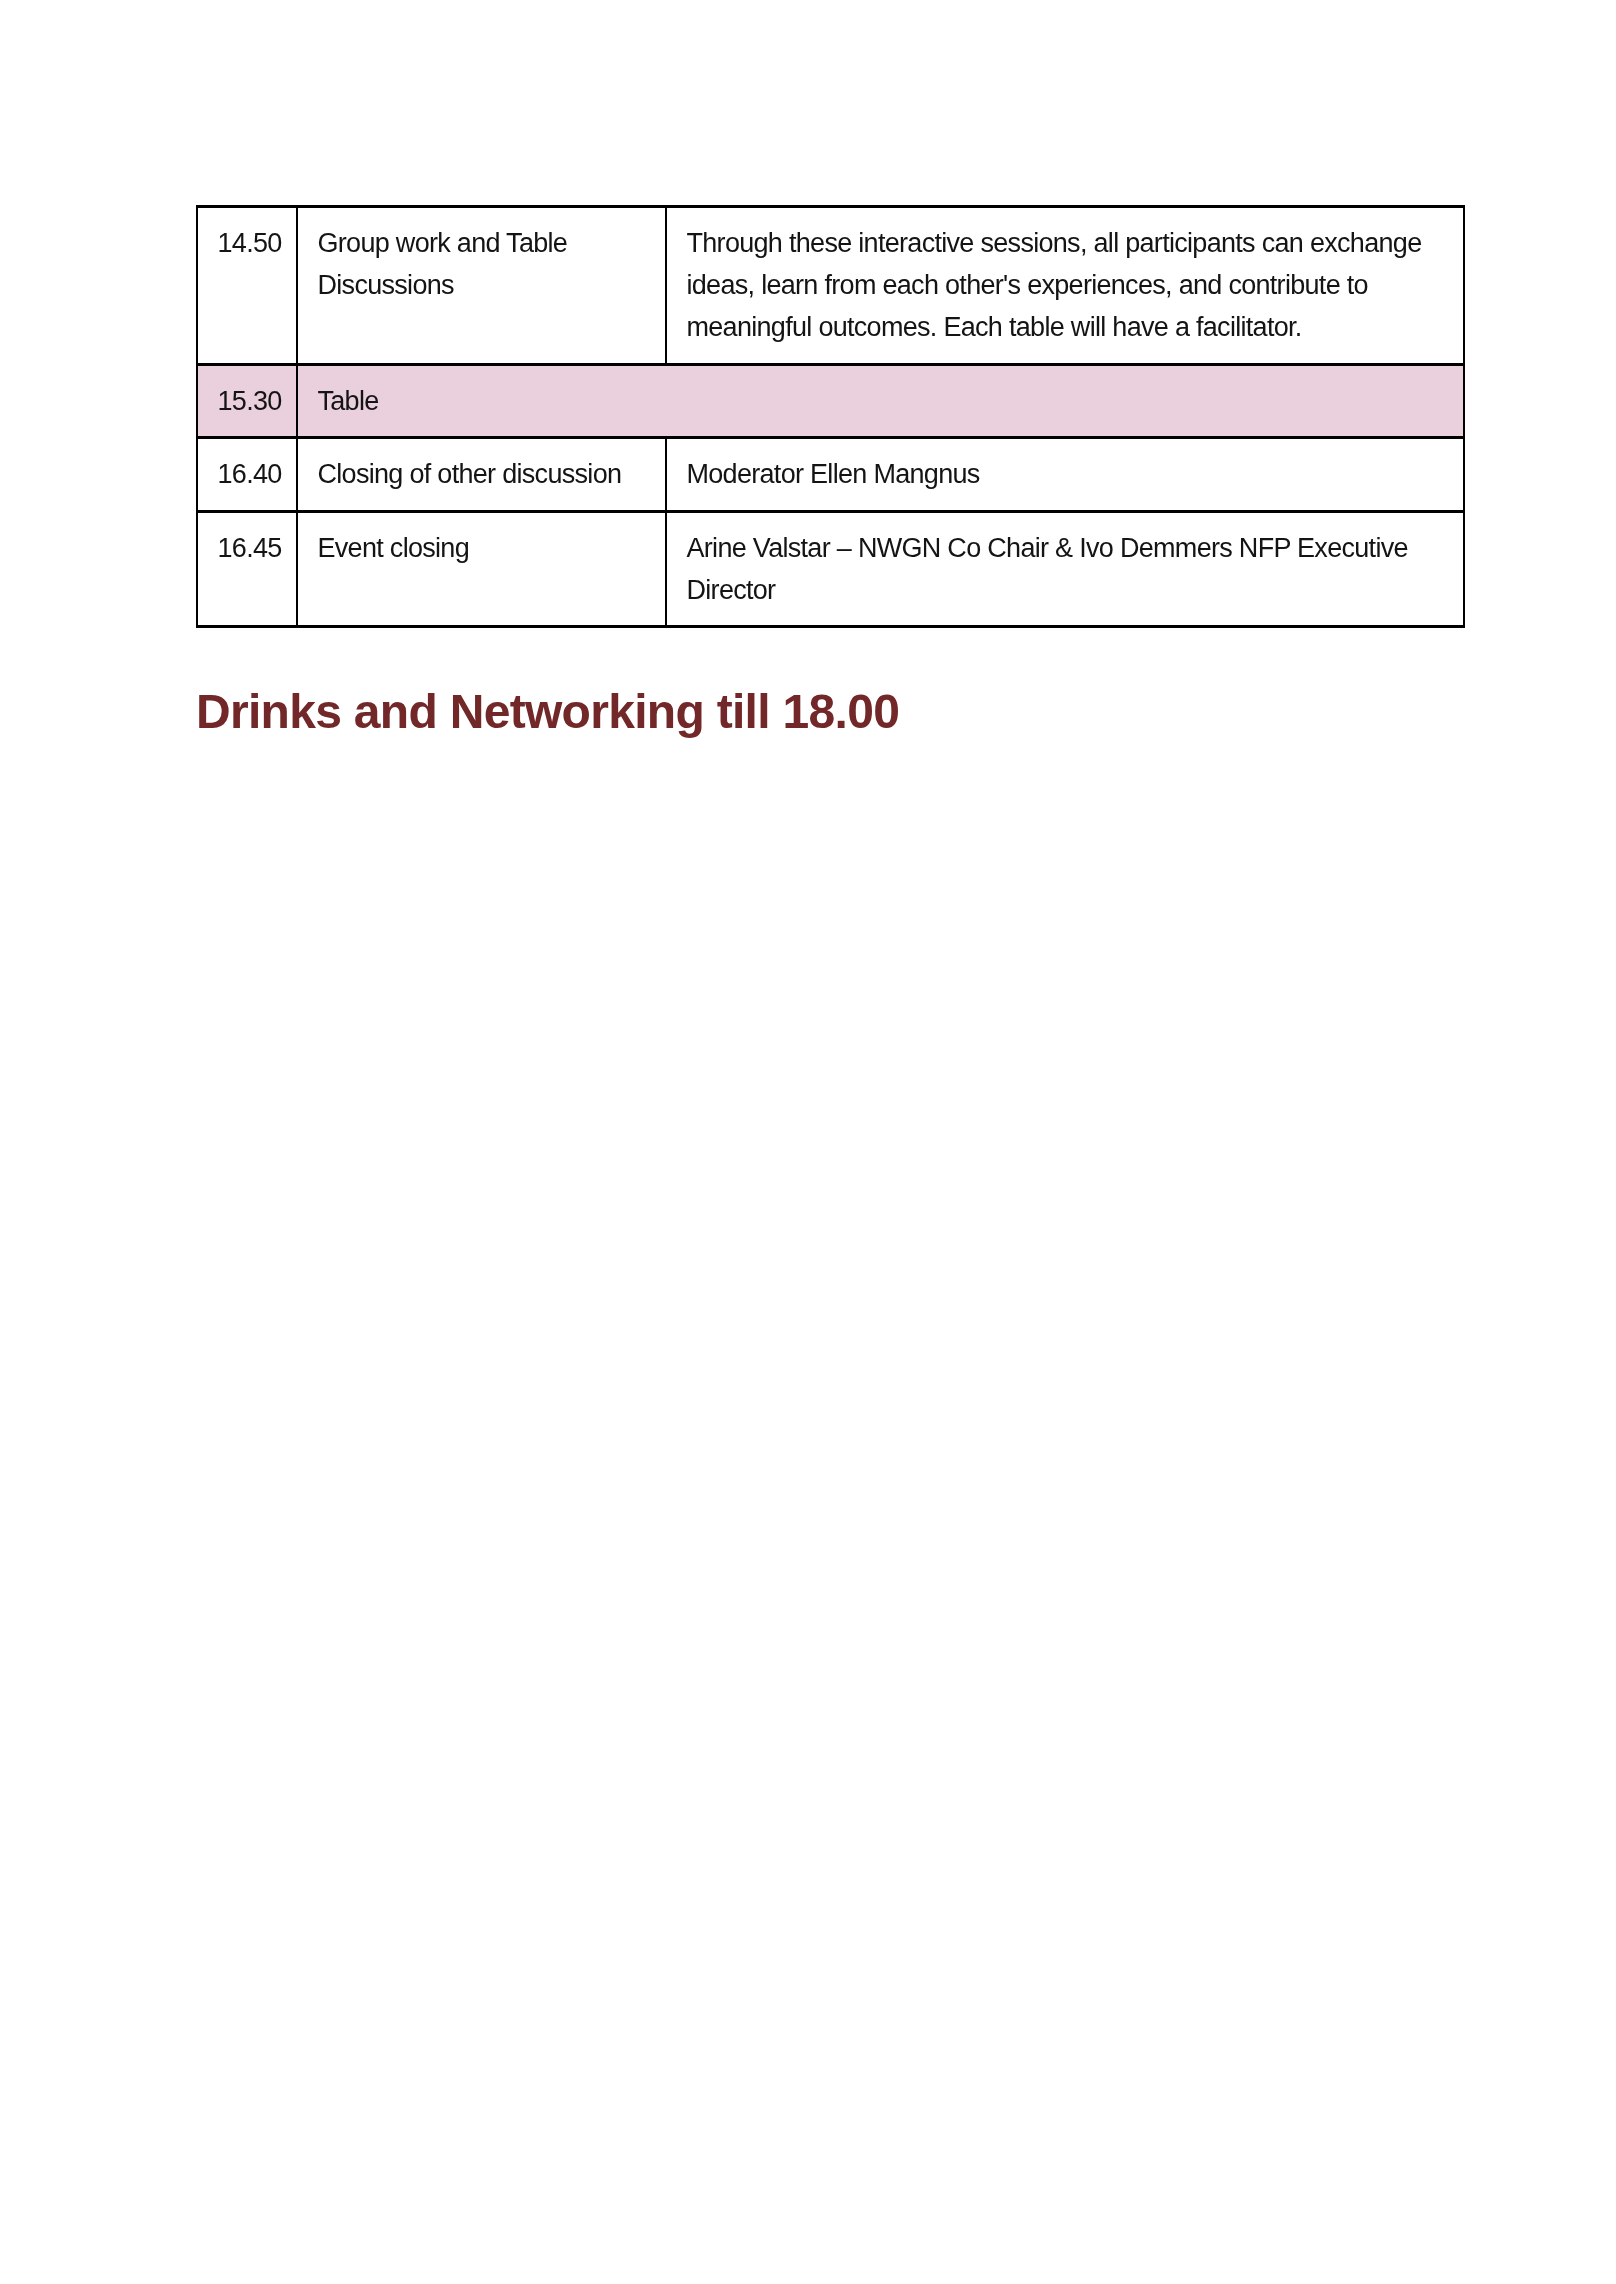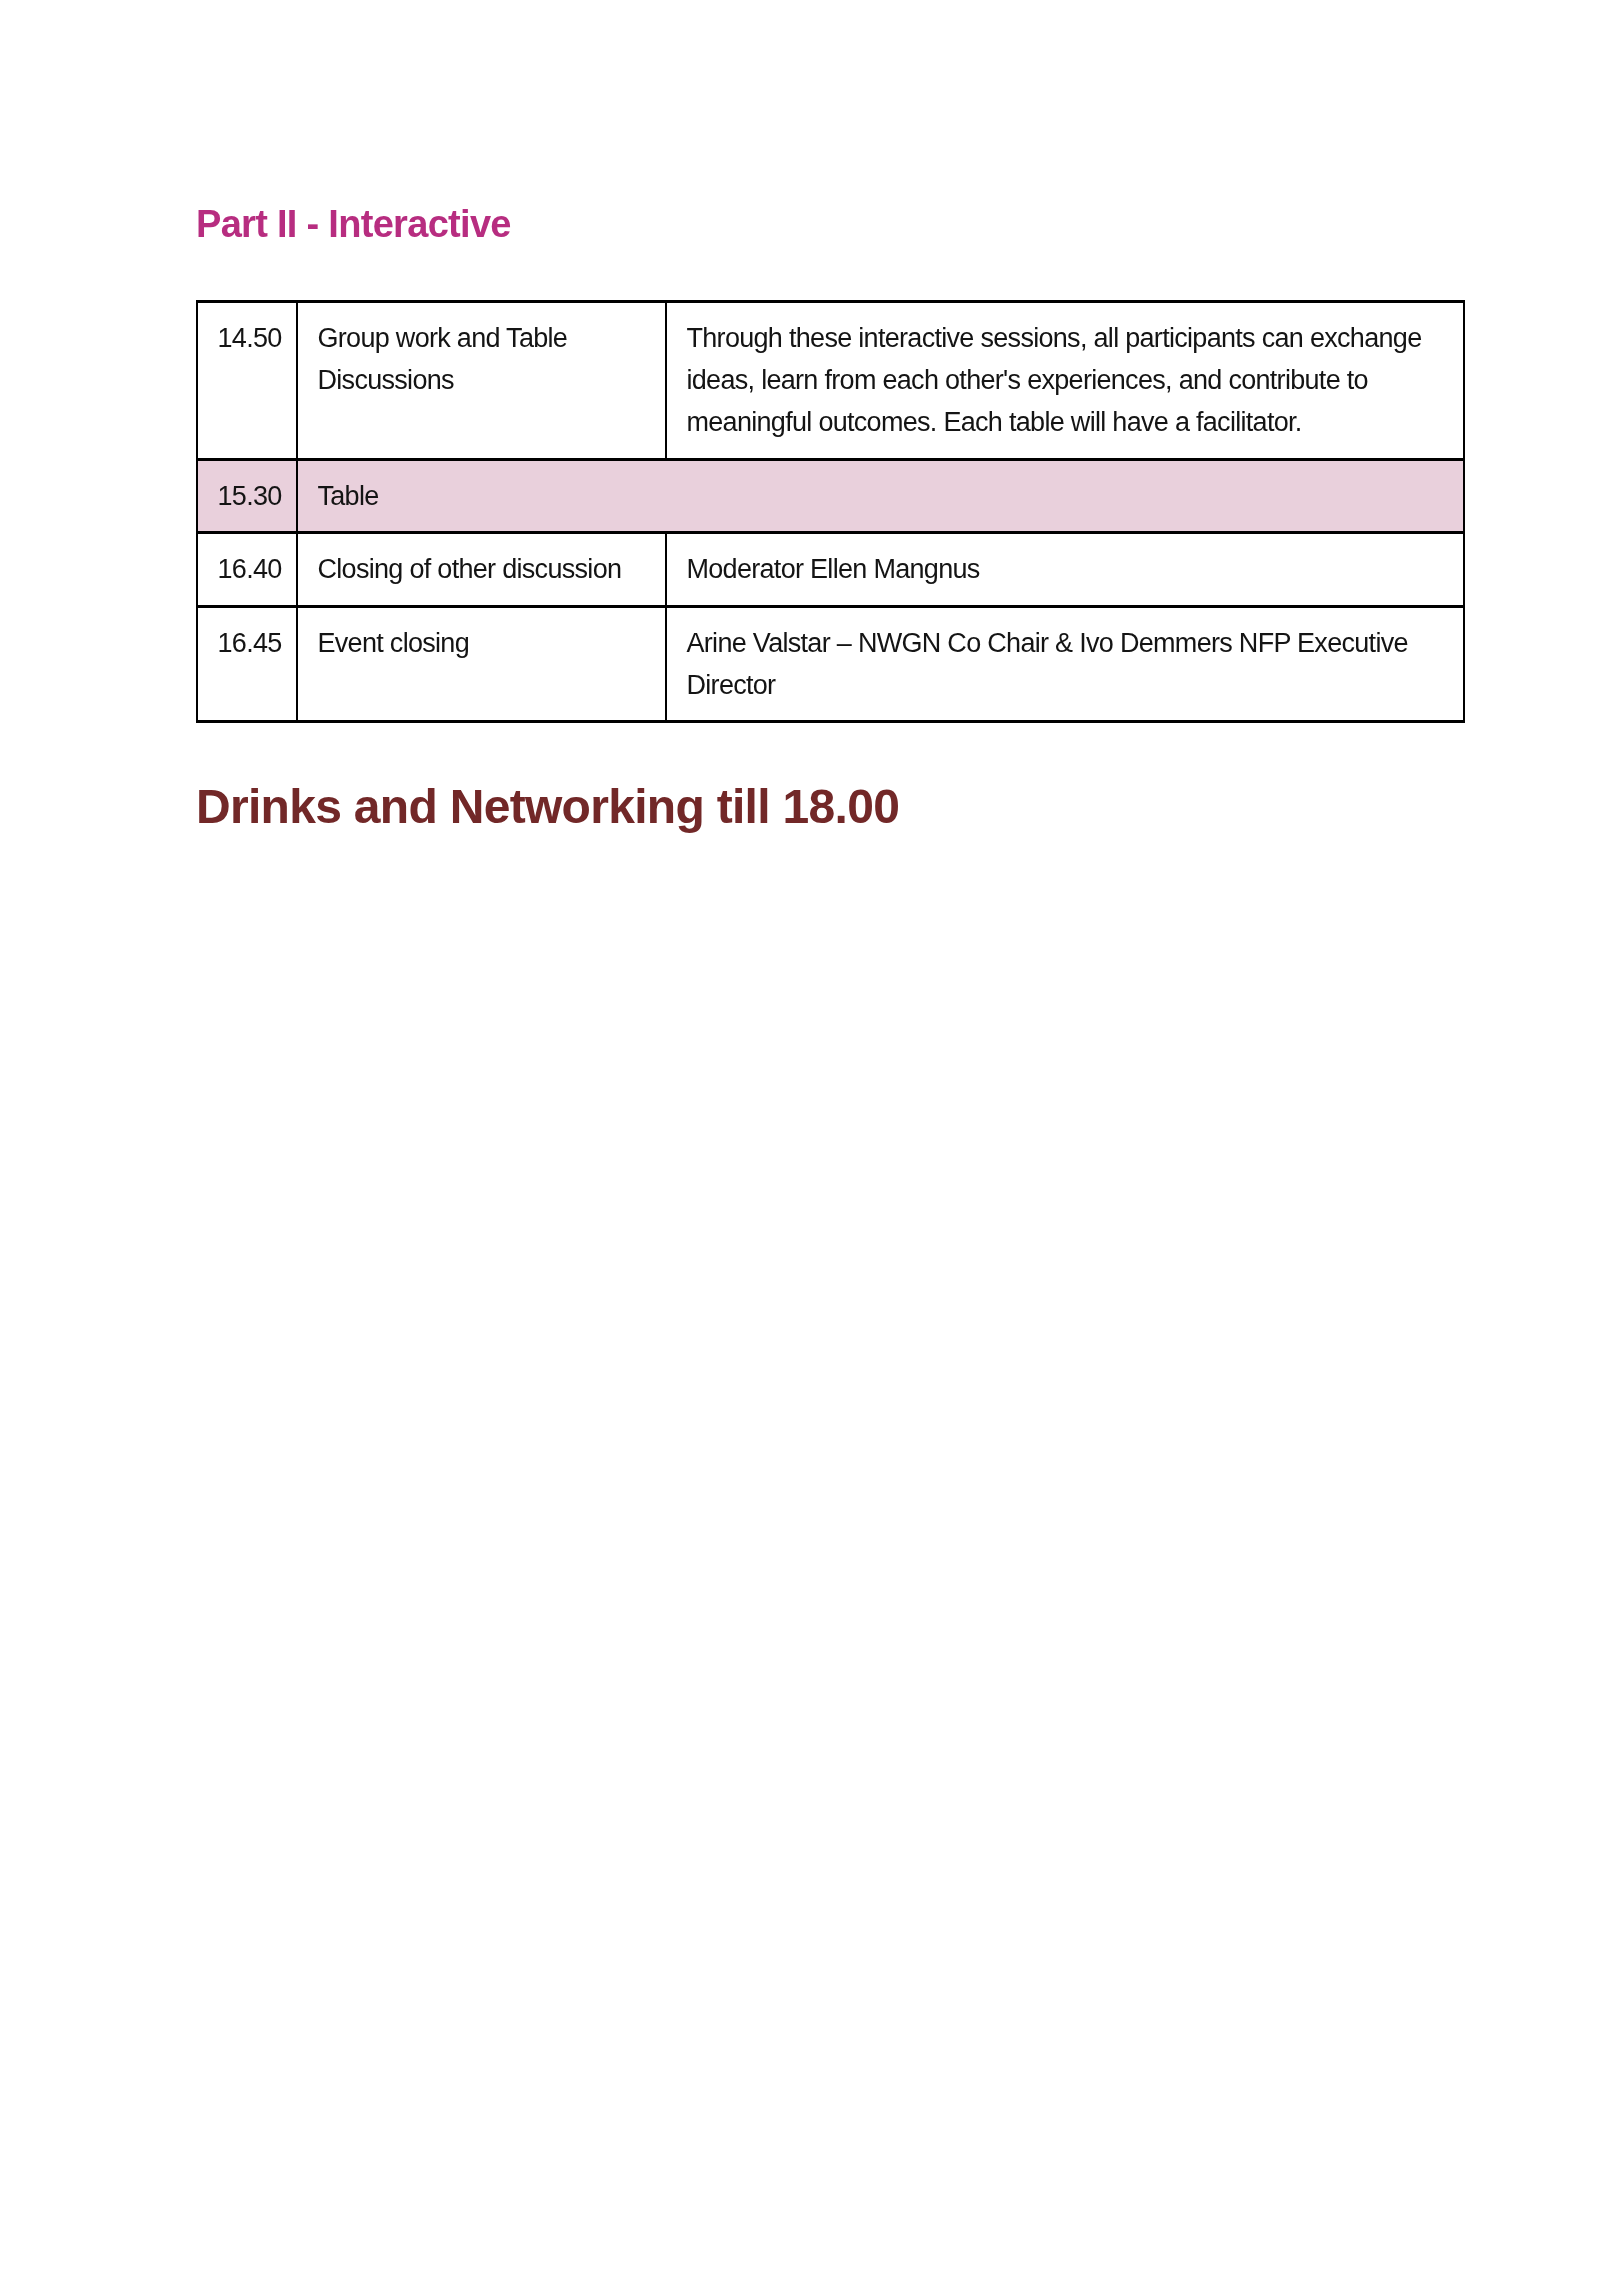--- a/index.html
+++ b/index.html
@@ -68,21 +68,20 @@
     font-weight:bold;
     letter-spacing:-0.7px;
     color:var(--maroon);
   }
 </style>
 </head>
 <body>
 
 <div class="page">
 
-  <h1 class="section-title">Part II - Interactive</h1>
 
   <table class="schedule">
     <colgroup>
       <col class="c-time">
       <col class="c-activity">
       <col class="c-desc">
     </colgroup>
     <tbody>
       <tr>
         <td class="time-cell">14.50</td>

